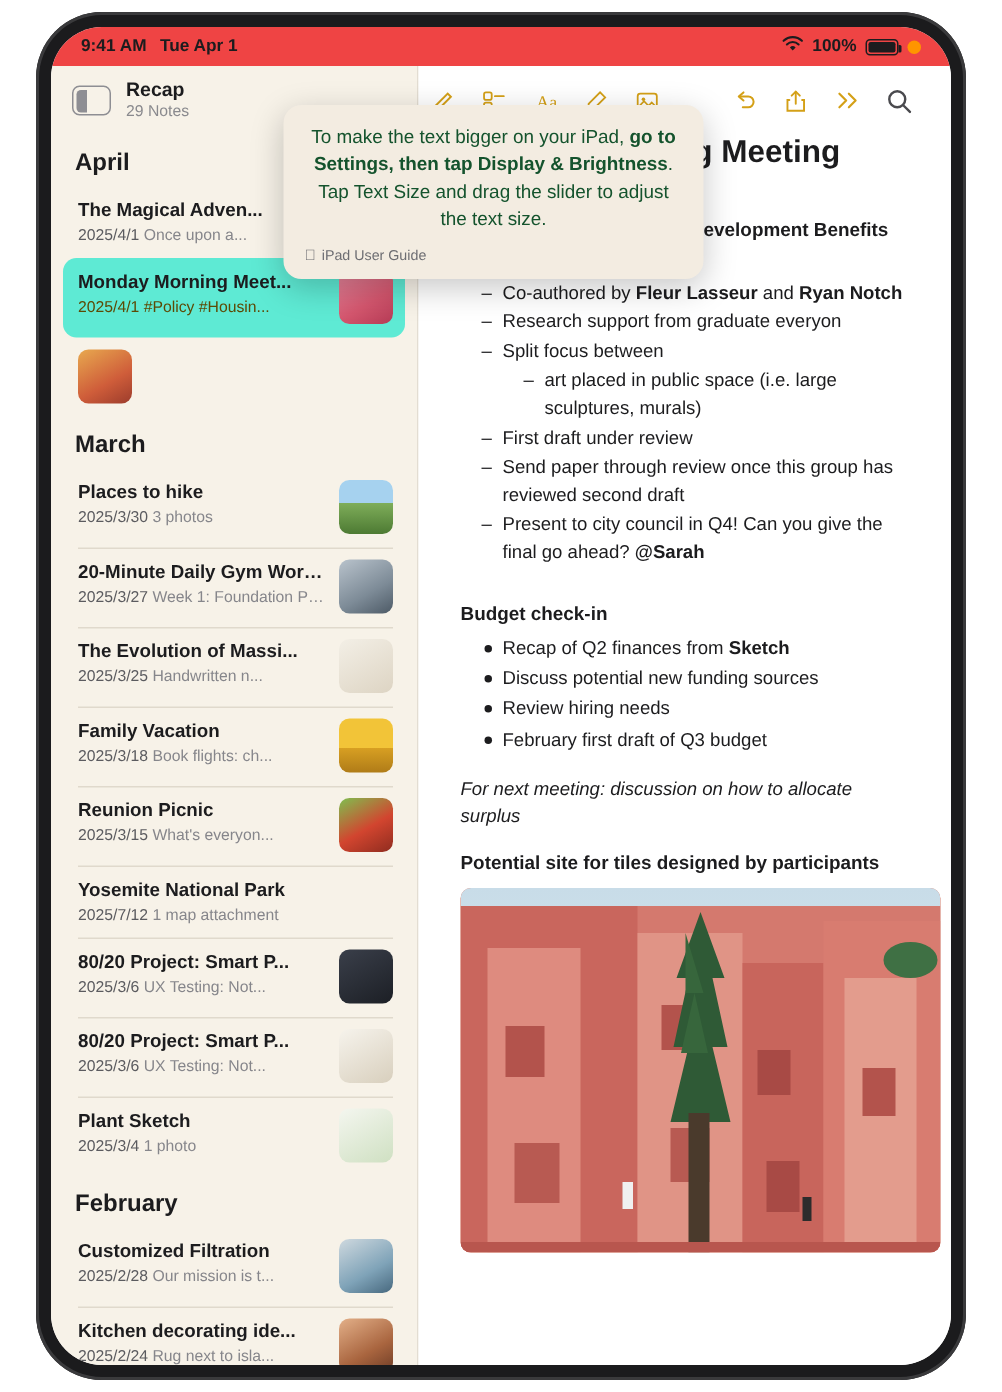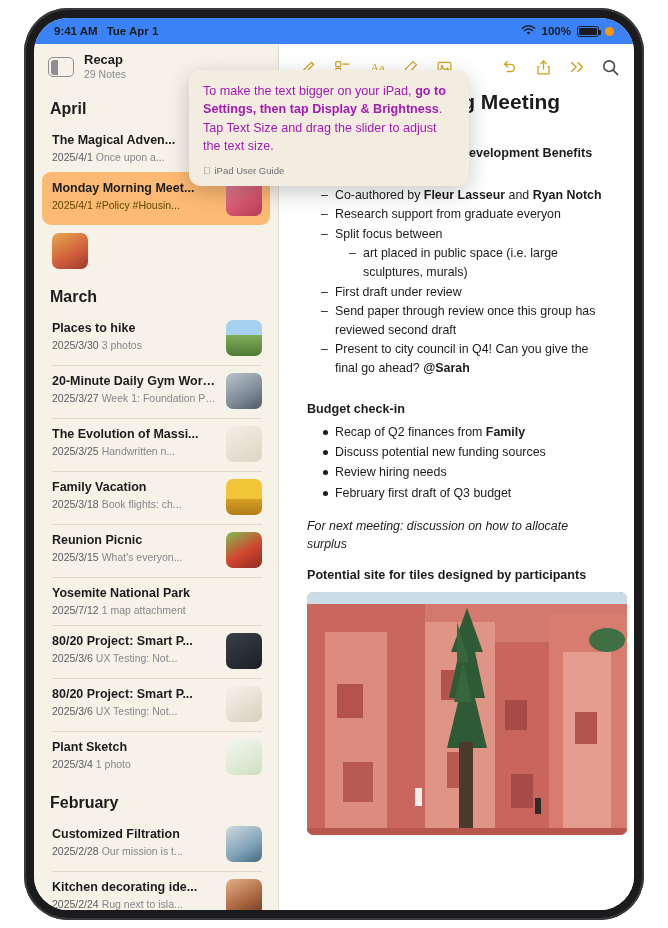--- a/index.html
+++ b/index.html
@@ -28,21 +28,21 @@
     overflow: hidden;
   }
 
   
   #statusbar {
     position: absolute; left: 0; top: 0;
     width: 100%; height: 26px;
     display: flex; align-items: center;
     padding: 0 20px;
     font-size: 11.5px; font-weight: bold; color: #1c1c1e;
-    background: #3b82f6;
+    background: #ef4444;
     z-index: 30;
   }
   #statusbar .left { display: flex; gap: 9px; align-items: center; }
   #statusbar .right { margin-left: auto; display: flex; gap: 6px; align-items: center; }
   .battery-shell {
     width: 22px; height: 11px; border: 1.2px solid #1c1c1e;
     border-radius: 3px; position: relative; display: inline-block;
   }
   .battery-shell::after {
     content: ""; position: absolute; right: -3px; top: 3px;
@@ -92,21 +92,21 @@
     margin: 0 8px; padding: 8px 8px 9px 10px;
     border-radius: 9px;
     display: flex; align-items: flex-start; gap: 8px;
     min-height: 44px;
   }
   .note-row + .note-row::before,
   .note-row.sep::before {
     content: ""; position: absolute; left: 10px; right: 8px; top: 0;
     height: 1px; background: #e0d9cc;
   }
-  .note-row.selected { background: #fdba74; }
+  .note-row.selected { background: #5eead4; }
   .note-row.selected::before { background: transparent; }
   .note-row.selected + .note-row::before { background: transparent; }
   .note-text { flex: 1; min-width: 0; }
   .note-title {
     font-size: 12.5px; font-weight: bold; color: #1c1c1e;
     white-space: nowrap; overflow: hidden; text-overflow: ellipsis;
     line-height: 1.35;
   }
   .note-meta {
     font-size: 10.5px; color: #86868b; margin-top: 2px;
@@ -126,21 +126,21 @@
     flex: 1; background: #ffffff; position: relative; overflow: hidden;
     display: flex; flex-direction: column;
   }
   #toolbar {
     height: 46px; flex: none;
     display: flex; align-items: center; gap: 4px;
     padding: 0 14px 0 8px;
   }
   .tb-btn {
     width: 30px; height: 30px; border-radius: 7px;
-    display: flex; align-items: center; justify-content: flex-end;
+    display: flex; align-items: center; justify-content: flex-start;
     color: #d4a017;
   }
   .tb-spacer { flex: 1; }
   .tb-btn.search { color: #4a4a4e; }
 
   #doc {
     flex: 1; overflow: hidden; padding: 0 28px 0 28px;
     color: #1c1c1e;
   }
   .doc-title { font-size: 21px; font-weight: bold; margin-bottom: 4px; }
@@ -170,21 +170,21 @@
   #tooltip {
     position: absolute;
     left: 155px; top: 52px;
     width: 280px;
     background: #f3ece1;
     border-radius: 12px;
     padding: 12px 14px 10px 14px;
     box-shadow: 0 6px 22px rgba(0,0,0,0.22);
     z-index: 40;
   }
-  #tooltip .tip-text { font-size: 12.6px; line-height: 1.45; color: #a21caf; }
+  #tooltip .tip-text { font-size: 12.6px; line-height: 1.45; color: #14532d; text-align: center; }
   #tooltip .tip-text b { font-weight: bold; }
   #tooltip .tip-src {
     margin-top: 10px; font-size: 9.5px; color: #6d6d72;
     display: flex; align-items: center; gap: 4px;
   }
   .apple-glyph { font-size: 10px; }
 </style>
 </head>
 <body>
 
@@ -390,21 +390,21 @@
                 <li>Research support from graduate everyon</li>
                 <li>Split focus between<ul class="dash">
                     <li>art placed in public space (i.e. large sculptures, murals)</li>
                   </ul></li>
                 <li>First draft under review</li>
                 <li>Send paper through review once this group has reviewed second draft</li>
                 <li>Present to city council in Q4! Can you give the final go ahead? <b class="strong">@Sarah</b></li>
               </ul>
               <div class="doc-h" style="margin-top: 22px;">Budget check-in</div>
               <ul class="bullet">
-                <li>Recap of Q2 finances from <b class="strong">Family</b></li>
+                <li>Recap of Q2 finances from <b class="strong">Sketch</b></li>
                 <li>Discuss potential new funding sources</li>
                 <li>Review hiring needs</li>
                 <li>February first draft of Q3 budget</li>
               </ul>
               <div class="ital">For next meeting: discussion on how to allocate surplus</div>
               <div class="doc-h" style="margin-top: 0px;">Potential site for tiles designed by participants</div>
               <div class="doc-photo"><svg width="320" height="243" viewBox="0 0 320 243" preserveAspectRatio="none">
                   <defs>
                     <linearGradient id="sky" x1="0" y1="0" x2="0" y2="1">
                       <stop offset="0" stop-color="#c8dce8"></stop>

